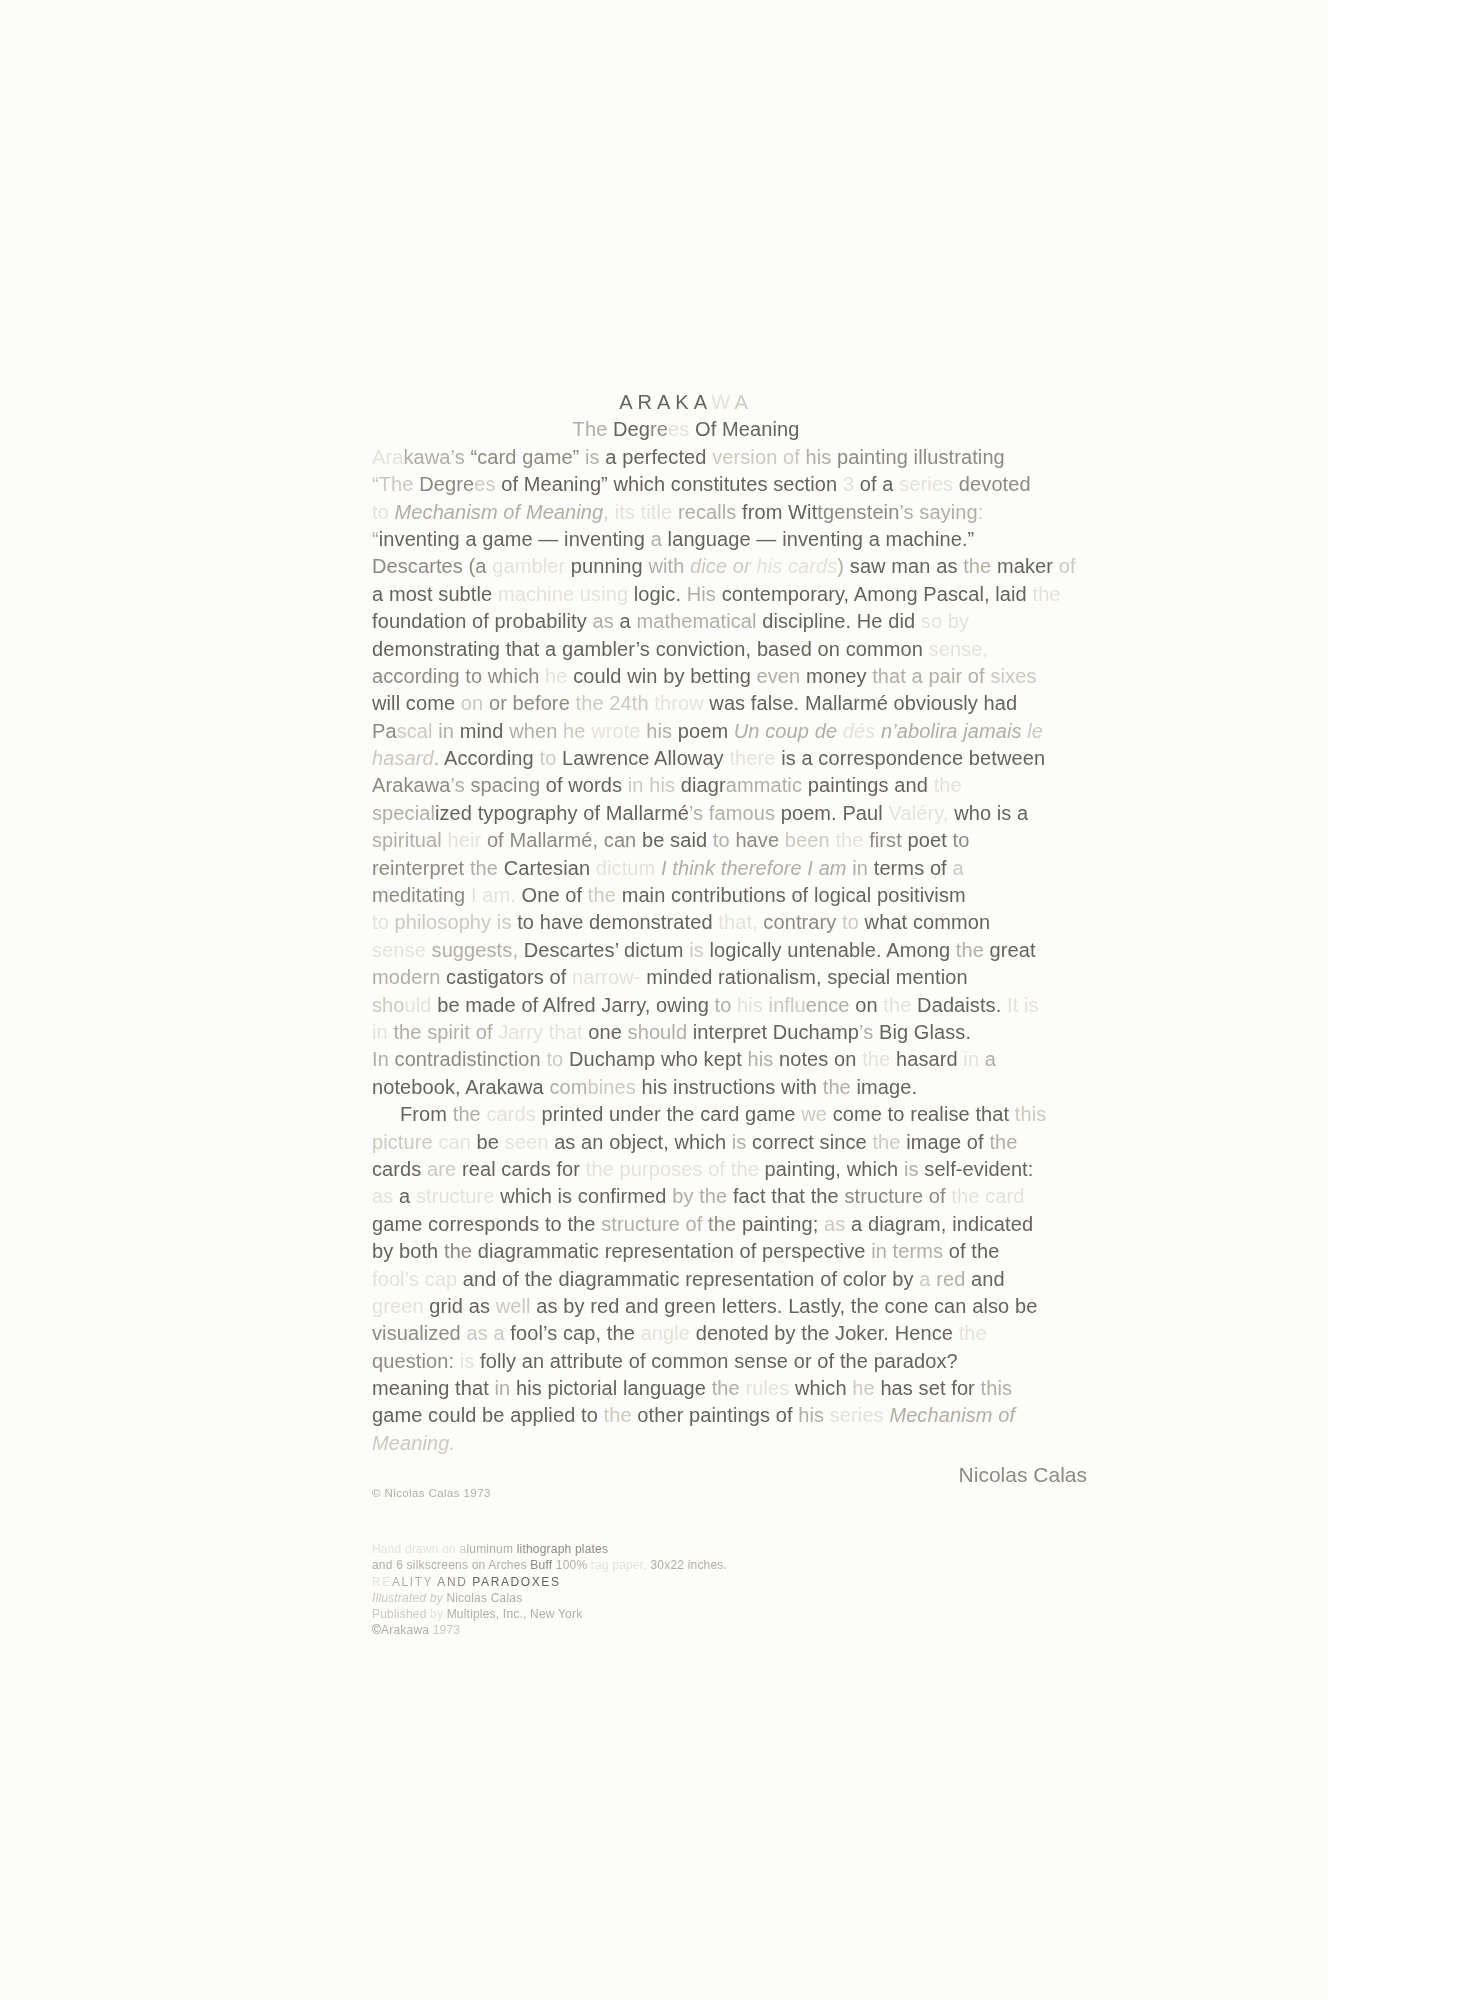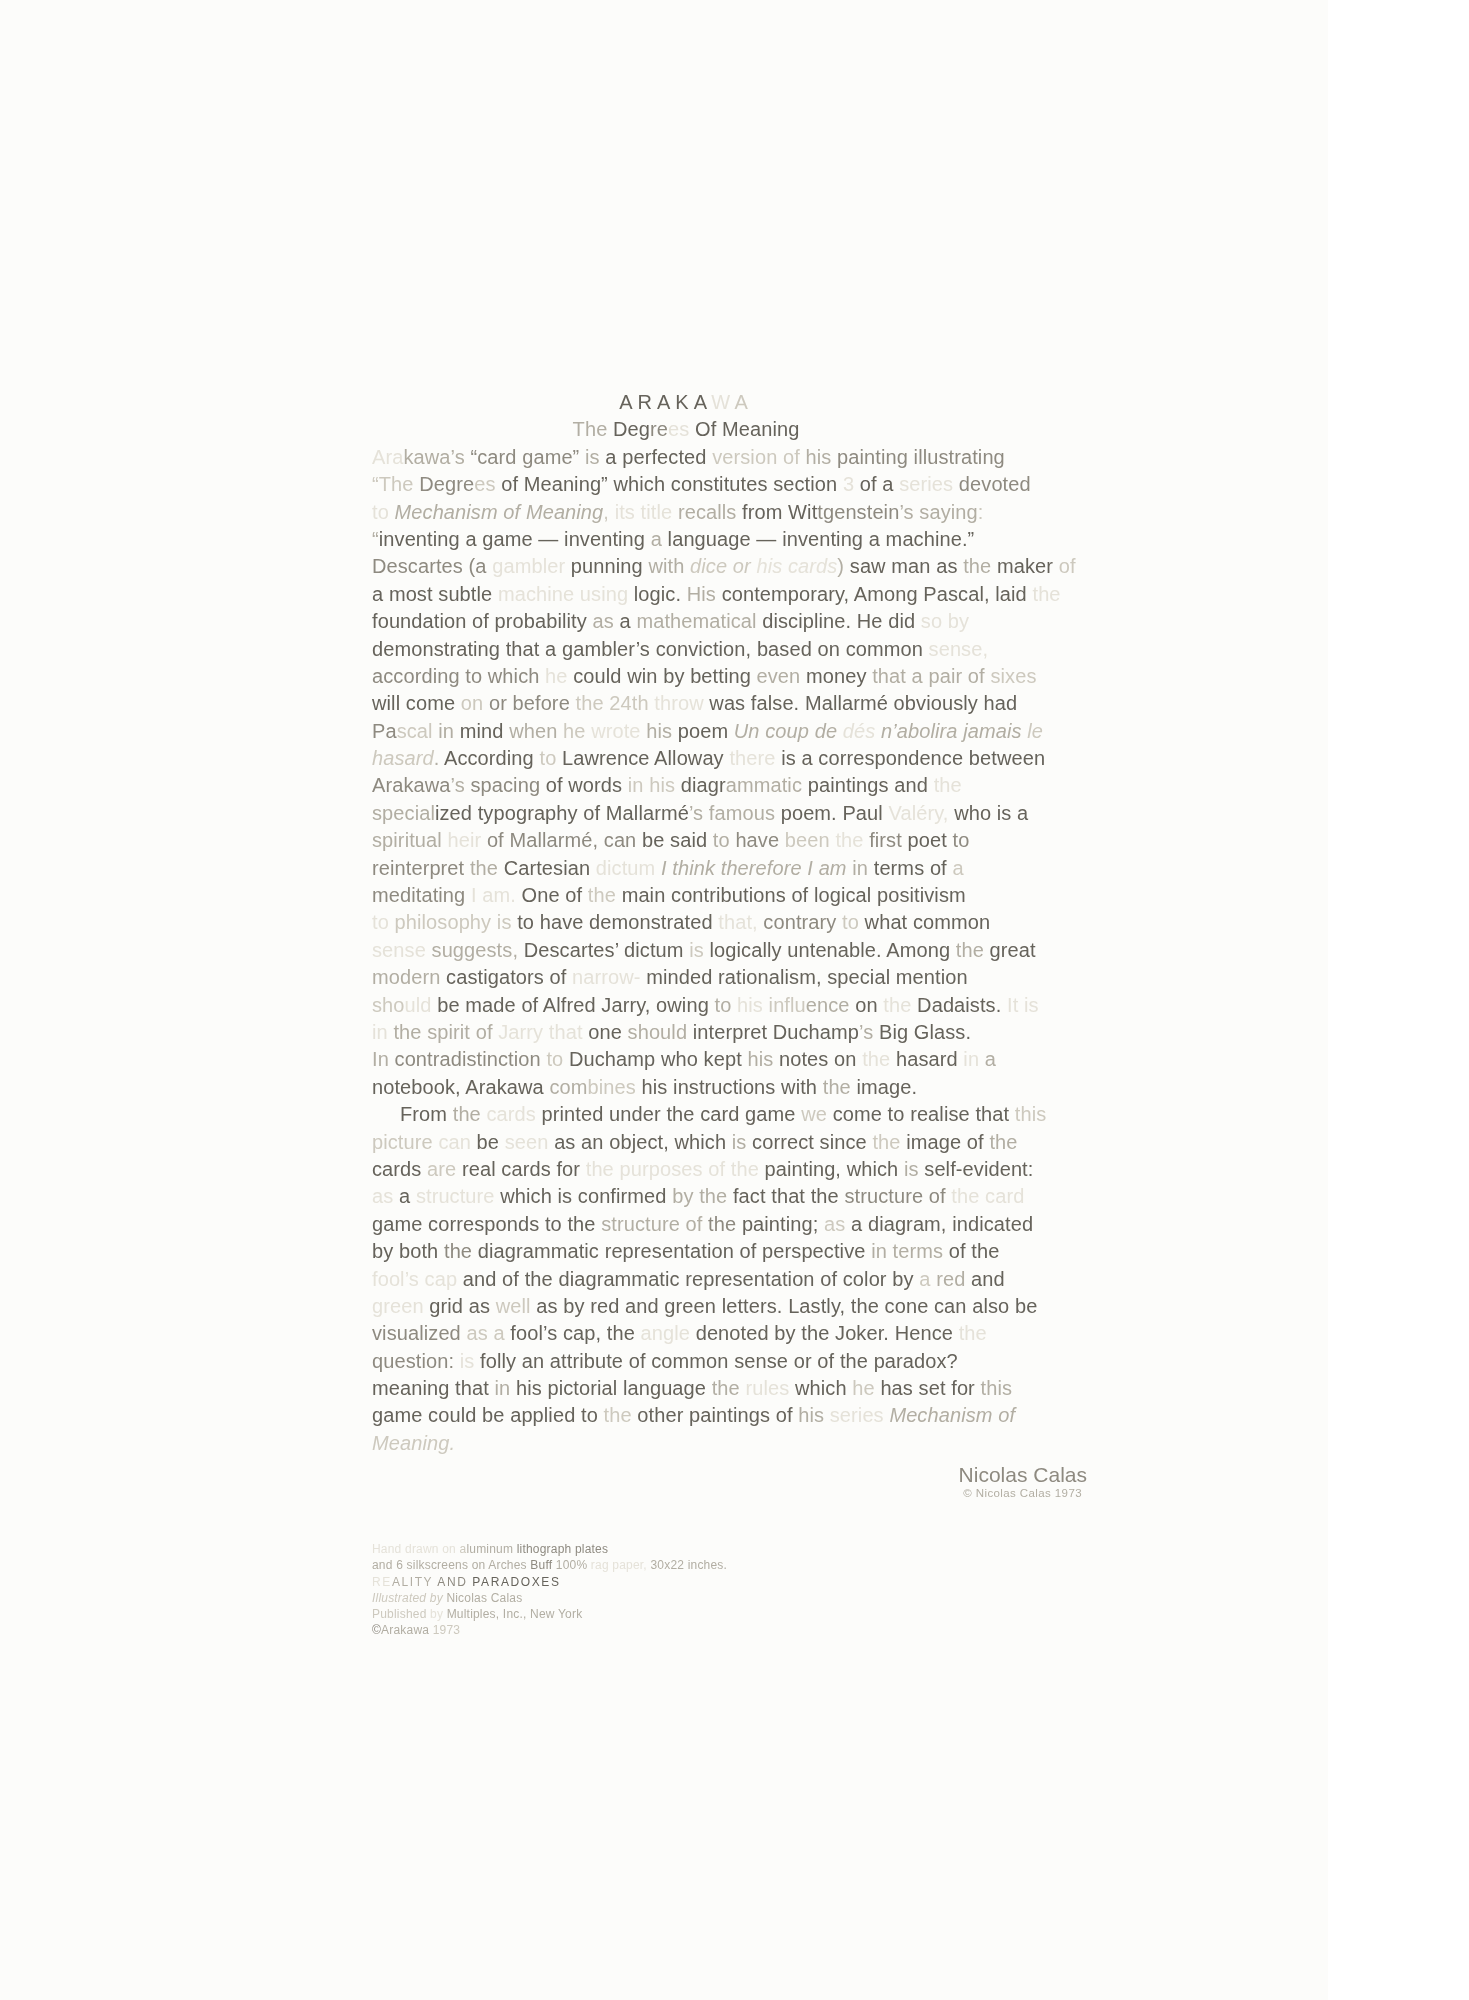--- a/index.html
+++ b/index.html
@@ -28,21 +28,21 @@
   .f2{color:#b2aea3;}
   .f3{color:#cdc9be;}
   .f4{color:#e5e2d9;}
   .it{font-style:italic;}
   .signature{
     position:absolute;left:372px;top:1463px;width:715px;
     text-align:right;font-size:21px;line-height:24px;color:#8e8a80;
   }
   .signature-copyright{
     position:absolute;left:372px;top:1487px;width:710px;
-    text-align:right;font-size:11.5px;line-height:13px;
+    font-size:11.5px;line-height:13px;
     letter-spacing:0.4px;color:#b2aea3;
   }
   .colophon{
     position:absolute;left:372px;top:1541px;width:500px;
     font-size:12px;line-height:16.3px;letter-spacing:0.2px;color:#b2aea3;
   }
   .colophon .line{height:16.3px;}
   .colophon .spaced{letter-spacing:1.6px;}
 </style>
 </head>

